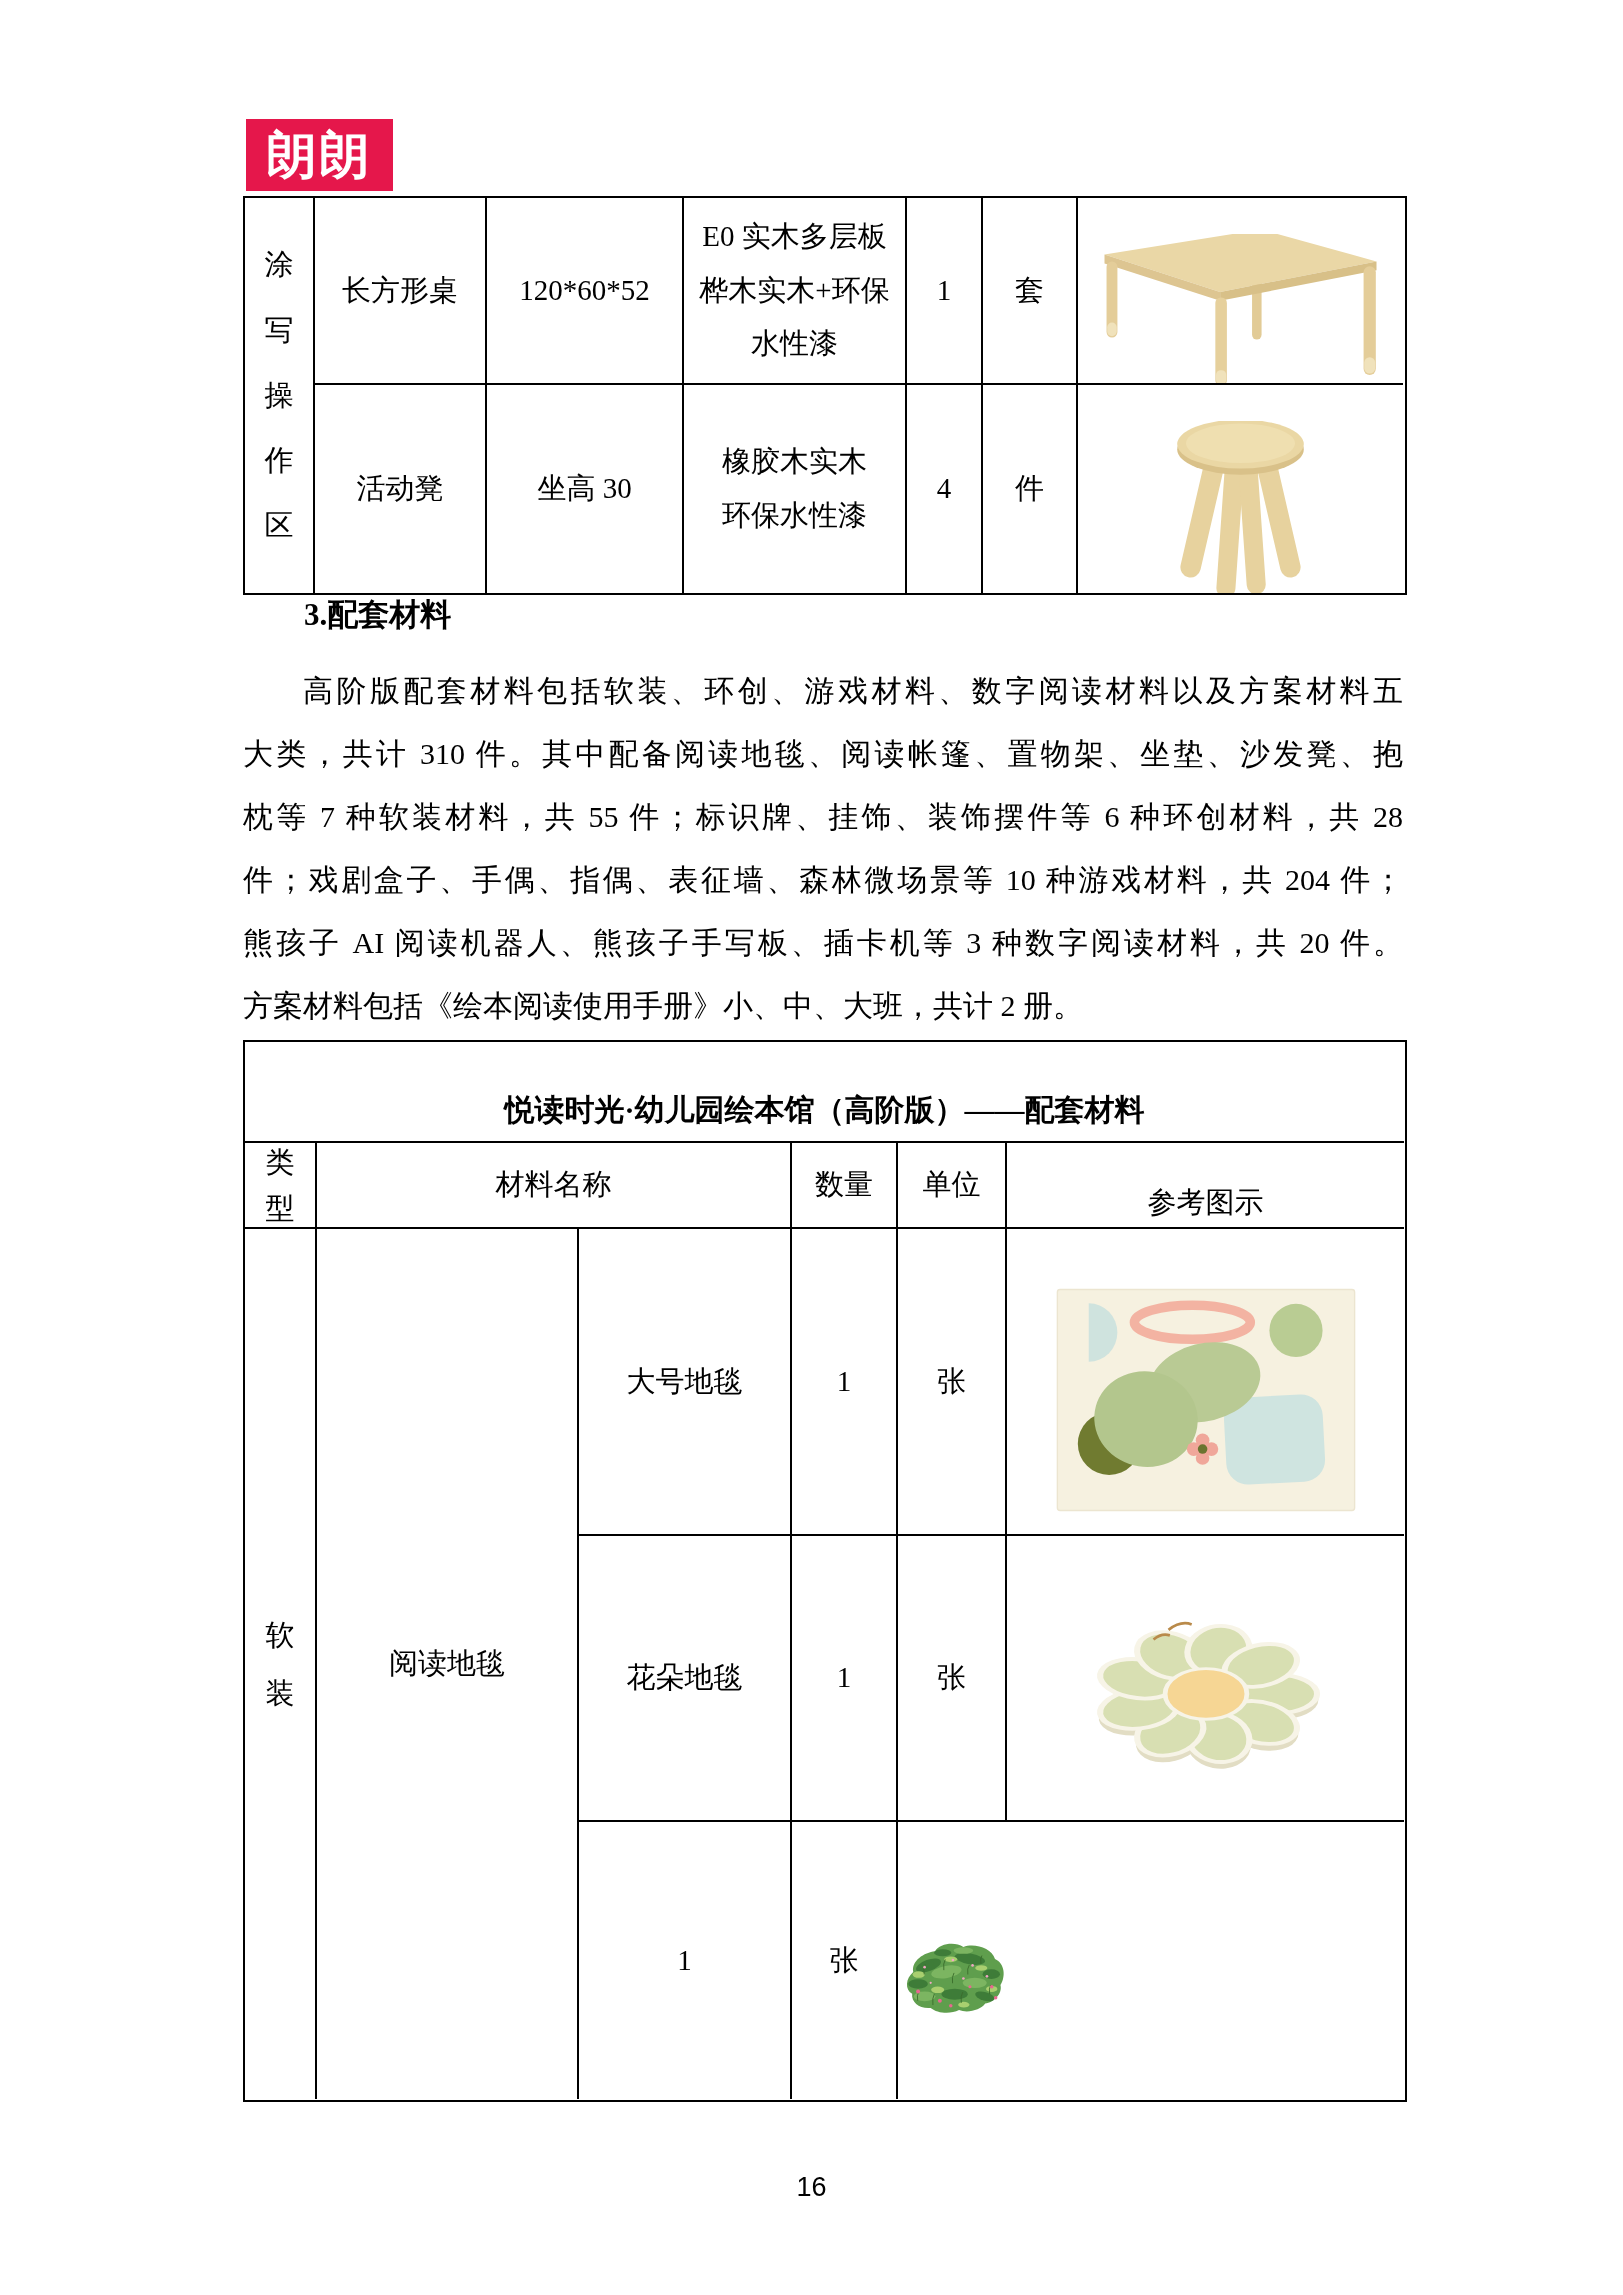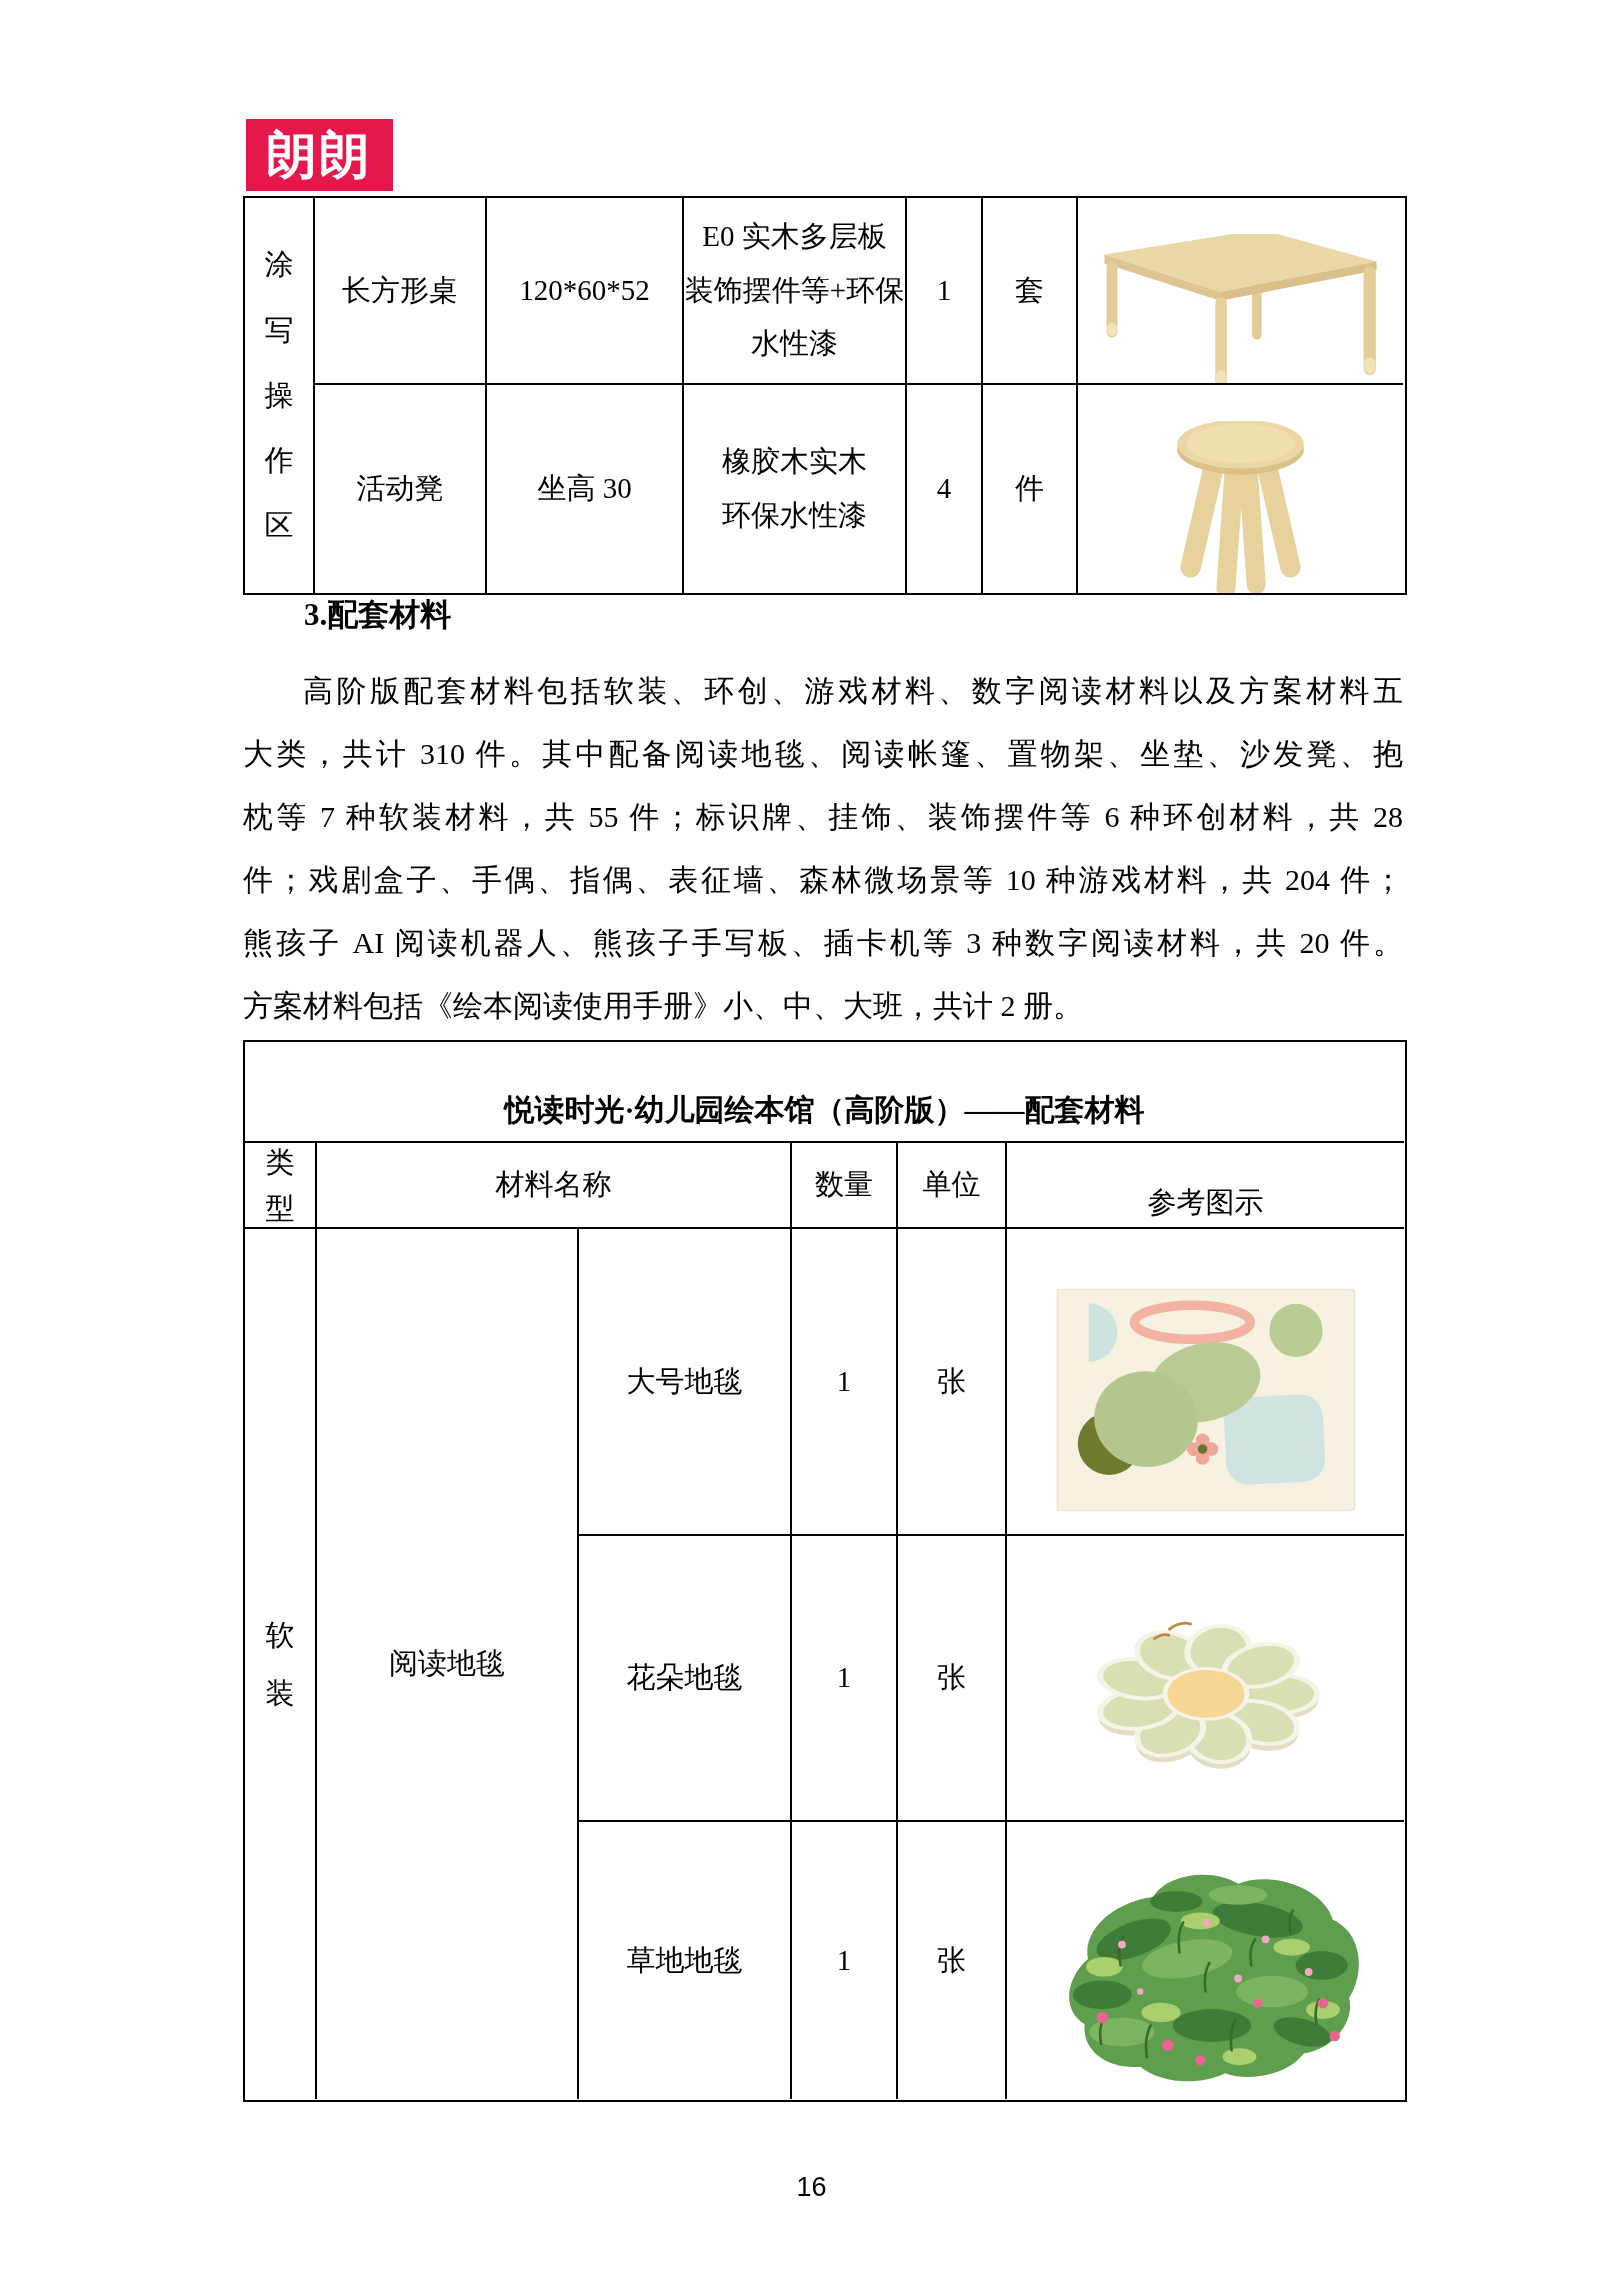--- a/index.html
+++ b/index.html
@@ -77,21 +77,21 @@
   <div class="tbl" id="top-table">
     <div class="cell cat lb">涂
 写
 操
 作
 区</div>
 
     <div class="cell">长方形桌</div>
     <div class="cell">120*60*52</div>
     <div class="cell">E0 实木多层板
-装饰摆件等+环保
+桦木实木+环保
 水性漆</div>
     <div class="cell">1</div>
     <div class="cell">套</div>
     <div class="cell lr">
       <svg width="293" height="170" viewBox="0 0 430 250">
         <rect x="232" y="60" width="14" height="110" rx="7" fill="#e2cb96"></rect>
         <path d="M15,45 L245,8 L415,55 L185,100 Z" fill="#ead7a6"></path>
         <path d="M185,100 L415,55 L415,68 L185,113 Z" fill="#d8c088"></path>
         <path d="M15,45 L185,100 L185,113 L15,58 Z" fill="#ddc591"></path>
         <rect x="18" y="55" width="16" height="112" rx="8" fill="#e4cd99"></rect>
@@ -196,21 +196,20 @@
             <ellipse cx="18.2" cy="-103.4" rx="58" ry="45" transform="rotate(280 18.2 -103.4)"></ellipse>
             <ellipse cx="80.4" cy="-67.5" rx="58" ry="45" transform="rotate(320 80.4 -67.5)"></ellipse>
           </g>
           <circle r="60" fill="#f6d694" stroke="#f7f4e7" stroke-width="7"></circle>
         </g>
         <path d="M150,38 q18,-14 34,-8" fill="none" stroke="#b98a4a" stroke-width="4"></path>
         <path d="M128,52 q12,-10 24,-6" fill="none" stroke="#b98a4a" stroke-width="4"></path>
       </svg>
     </div>
 
-    <div class="cell lb">草地地毯</div>
     <div class="cell lb">1</div>
     <div class="cell lb">张</div>
     <div class="cell lr lb">
       <svg width="341" height="235" viewBox="0 0 500 360">
         <path d="M70,150 C60,100 120,60 170,55 C190,20 260,10 300,35 C350,15 430,40 445,90 C490,110 495,170 470,210 C480,250 440,290 400,295 C380,325 320,340 280,325 C240,345 180,340 150,315 C100,320 60,290 65,250 C30,230 35,180 70,150 Z" fill="#5f9e4d"></path>
         <g fill="#3e7c38">
           <ellipse cx="140" cy="120" rx="60" ry="26" transform="rotate(-20 140 120)"></ellipse>
           <ellipse cx="330" cy="90" rx="70" ry="25" transform="rotate(10 330 90)"></ellipse>
           <ellipse cx="428" cy="160" rx="40" ry="22"></ellipse>
           <ellipse cx="92" cy="205" rx="45" ry="22"></ellipse>

